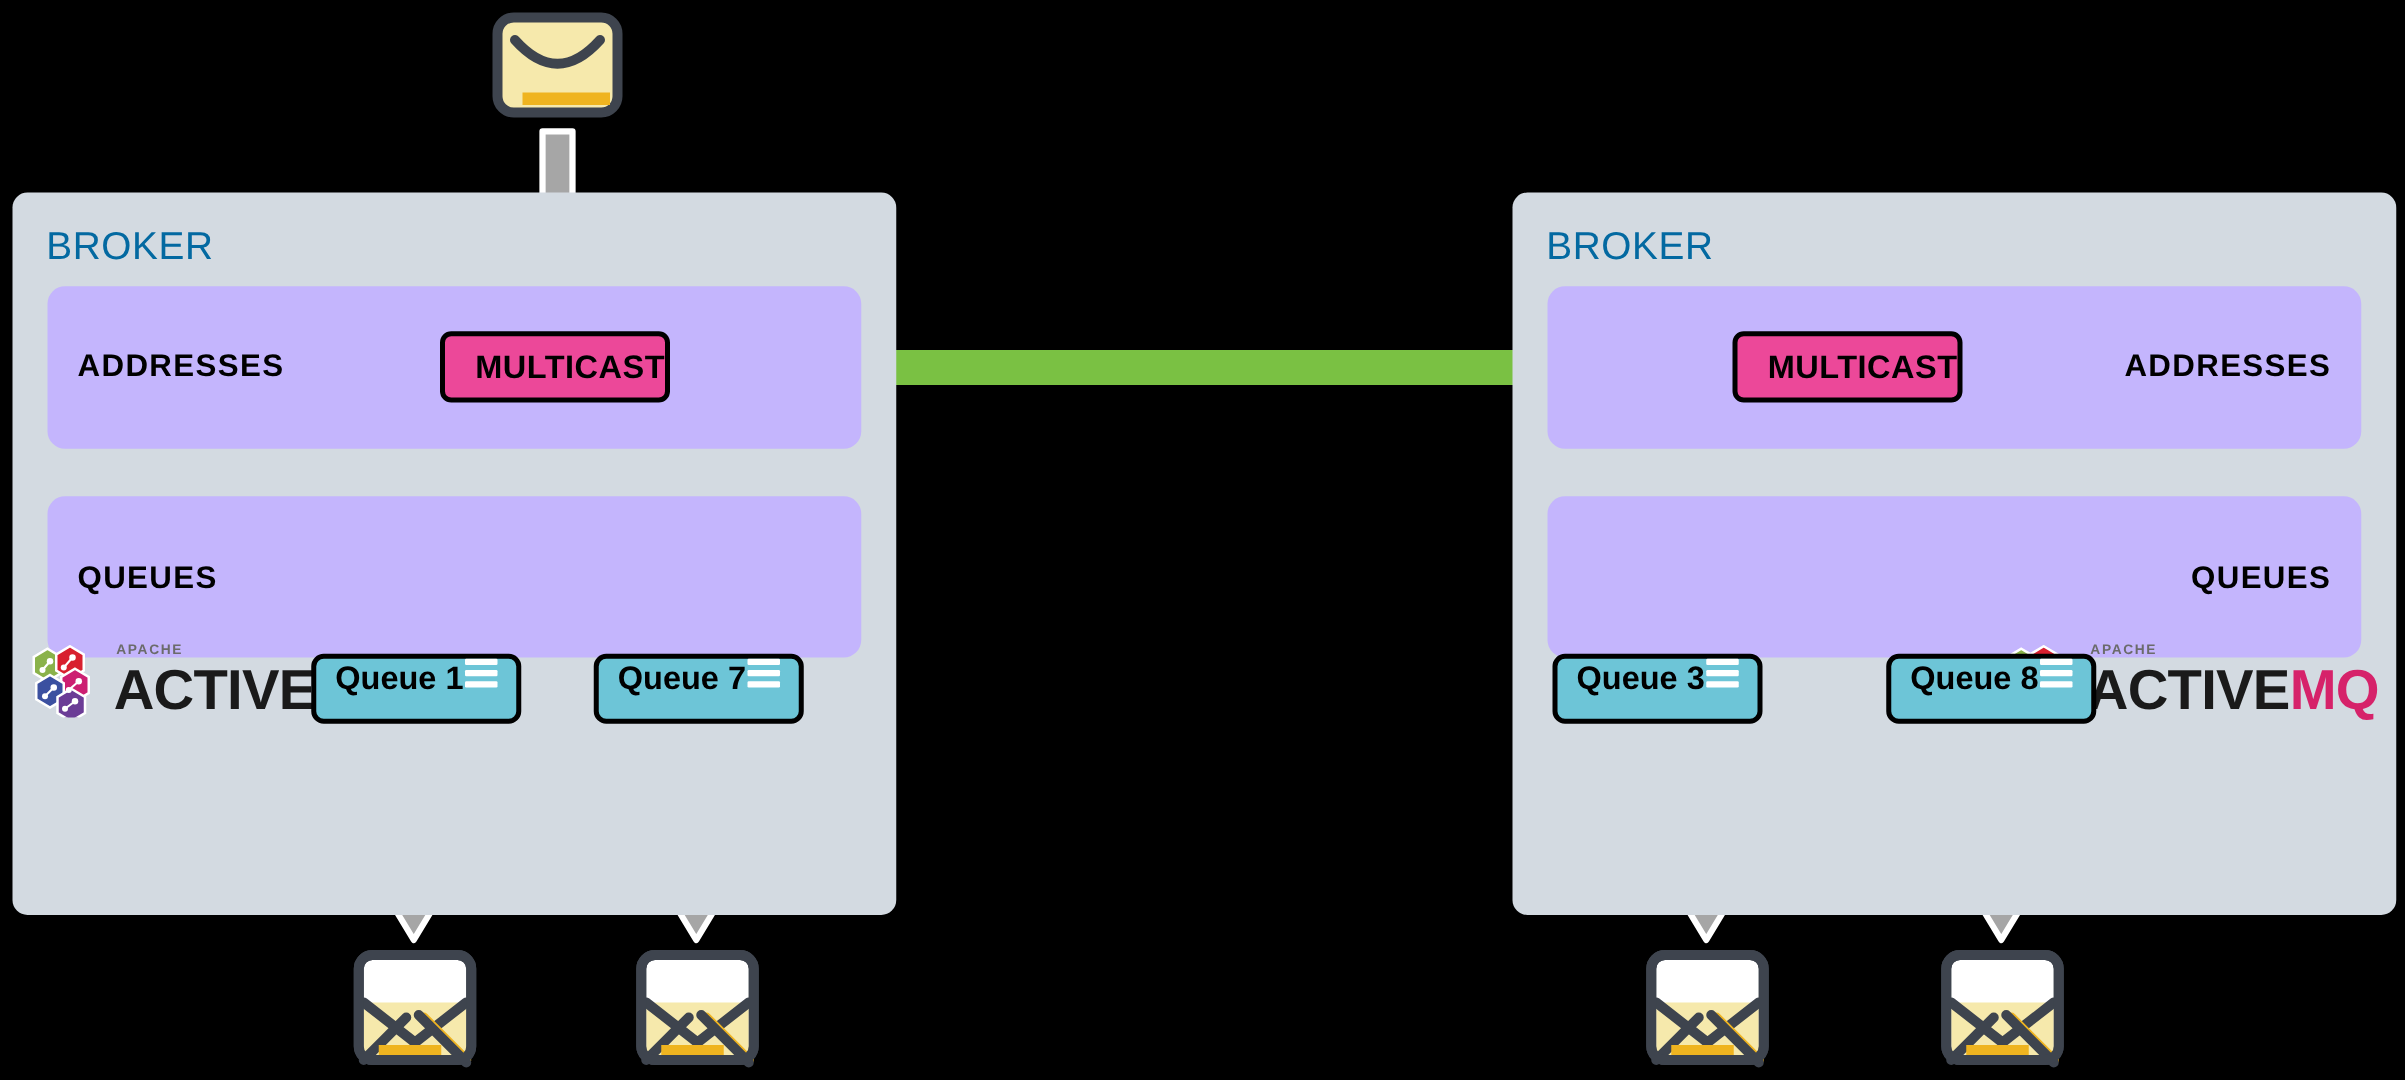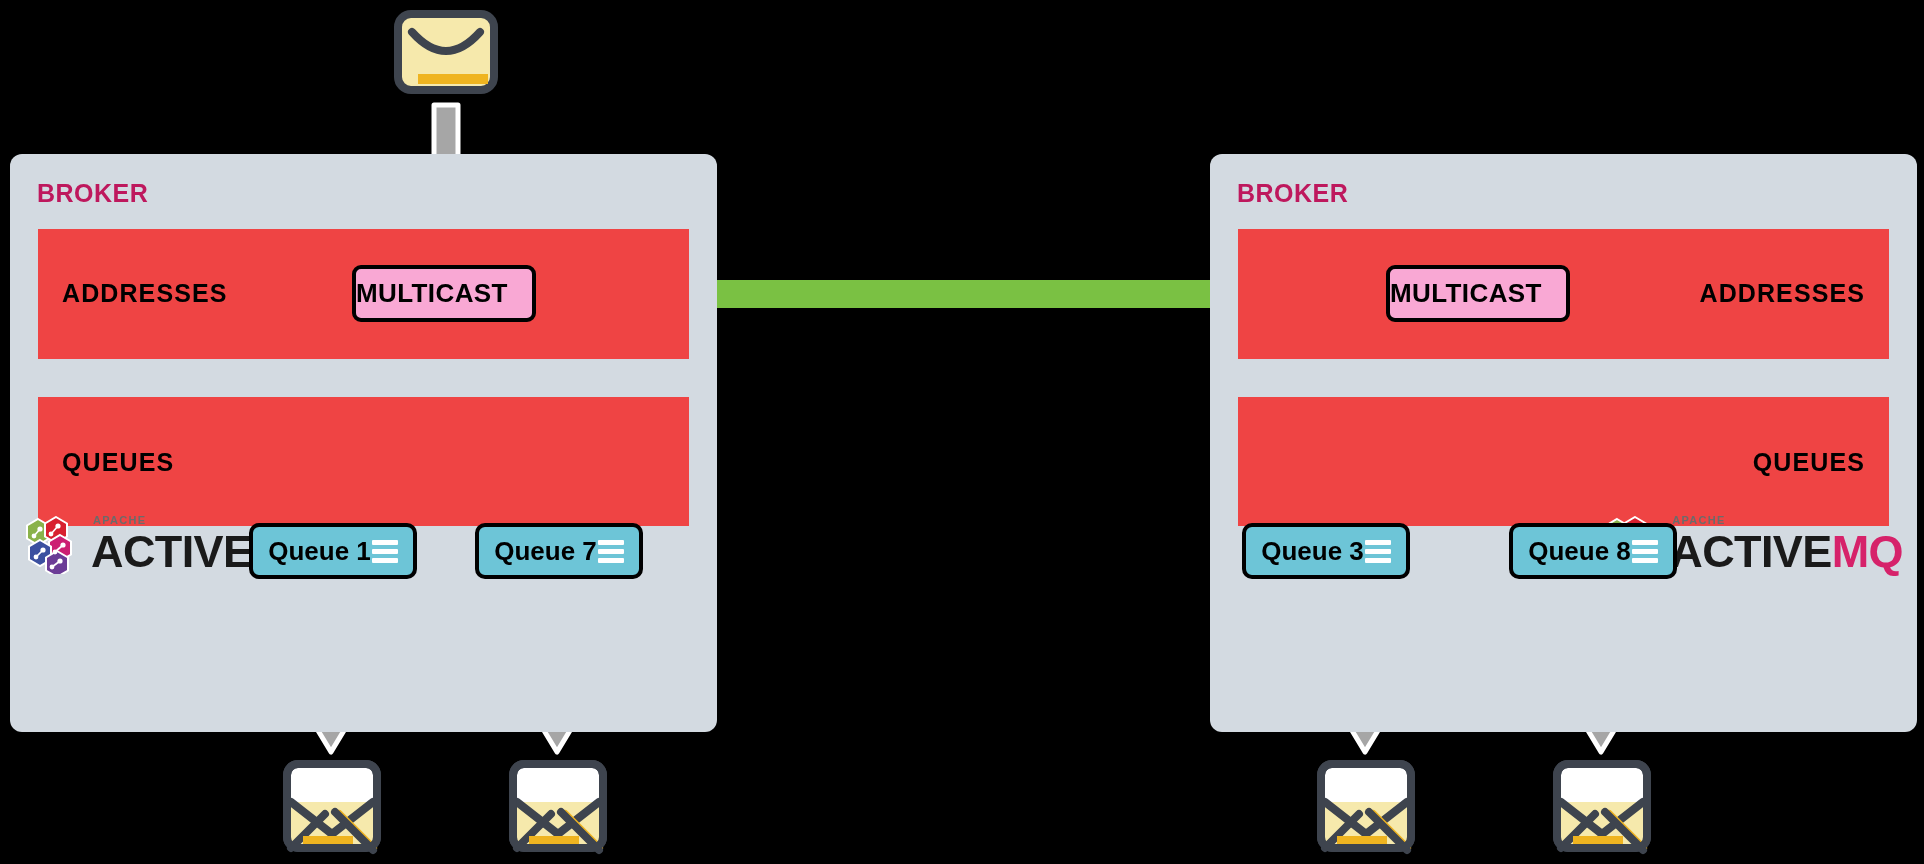--- a/index.html
+++ b/index.html
@@ -19,67 +19,67 @@
   }
   .abs { position: absolute; }
 
   
   .broker-panel {
     background: #d3dae1;
     border-radius: 12px;
   }
   .broker-title {
     position: absolute;
-    font-weight: bold;
-    font-size: 25px;
+    font-weight: normal;
+    font-size: 31px;
     letter-spacing: 0.5px;
-    color: #be185d;
+    color: #0369a1;
     white-space: nowrap;
   }
   .section-box {
     position: absolute;
-    background: #ef4444;
-    border-radius: 0;
+    background: #c4b5fd;
+    border-radius: 14px;
   }
   .section-label {
     position: absolute;
     font-weight: bold;
     font-size: 25px;
     letter-spacing: 1.1px;
     color: #000000;
     white-space: nowrap;
   }
 
   
   .multicast-box {
     position: absolute;
-    background: #f9a8d4;
+    background: #ec4899;
     border: 4px solid #000000;
     border-radius: 9px;
     display: flex;
     align-items: center;
-    justify-content: flex-start;
+    justify-content: flex-end;
     box-sizing: border-box;
   }
   .multicast-box span {
     font-weight: bold;
     font-size: 26px;
     letter-spacing: 0.4px;
     color: #000000;
     white-space: nowrap;
   }
 
   
   .queue-box {
     position: absolute;
     background: #6dc5d7;
     border: 4px solid #000000;
     border-radius: 10px;
     display: flex;
-    align-items: center;
+    align-items: flex-start;
     justify-content: center;
     box-sizing: border-box;
     gap: 1px;
   }
   .queue-box .q-label {
     font-weight: bold;
     font-size: 26px;
     color: #000000;
     white-space: nowrap;
   }

